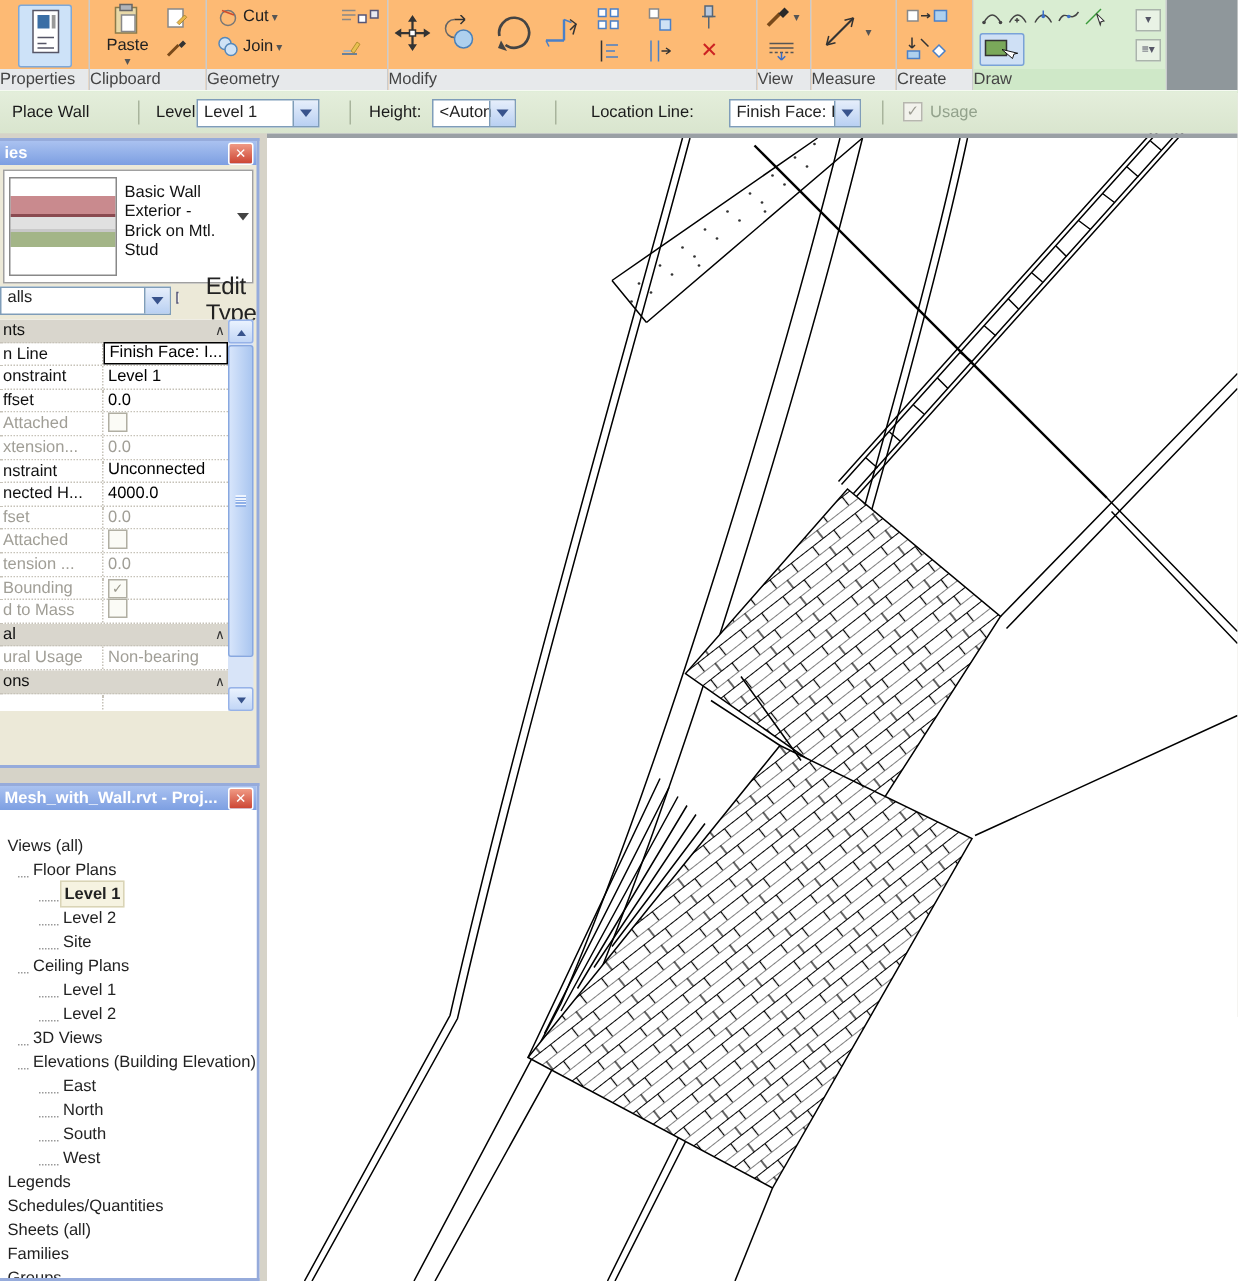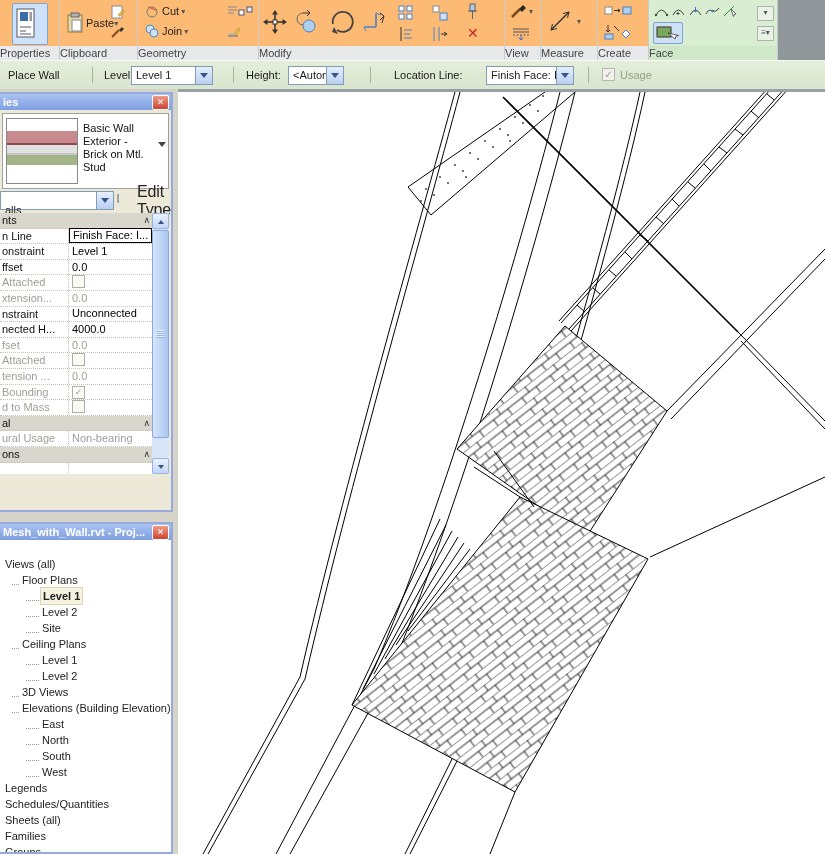--- a/index.html
+++ b/index.html
@@ -7,21 +7,21 @@
        font-family:"Liberation Sans","DejaVu Sans",sans-serif;font-size:11px;color:#222;background:#d6d3c8;}
   svg{display:block}
   
   #ribbon{position:absolute;left:0;top:0;width:825px;height:60px;background:#f1f2f3;border-bottom:2px solid #b2d6a2;display:flex;}
   .rpanel{position:relative;height:60px;border-right:1px solid #c9cbcd;background:#fdba74;flex:none;}
   .plabel{position:absolute;left:0;right:0;bottom:0;height:14px;line-height:14px;text-align:left;
           font-size:11px;color:#444;background:#e7e9eb;}
   .rpanel.draw{background:#d9edd2}
   .rpanel.draw .plabel{background:#cfe8c8}
   .ribbon-end{flex:1;background:#8f979b}
-  .bigbtn{position:absolute;display:flex;flex-direction:row;align-items:center;cursor:default}
+  .bigbtn{position:absolute;display:flex;flex-direction:column;align-items:center;cursor:default}
   .bigbtn.selected{background:#cde2f8;border:1px solid #7da7d8;border-radius:2px}
   .mini{position:absolute;display:flex;align-items:center;gap:2px}
   .dd{font-size:8px;color:#555}
   .redx{color:#cc2222;font-weight:bold;font-size:14px;line-height:14px}
   .selbox{position:absolute;background:#cfe0f5;border:1px solid #7aa2d8;border-radius:2px;display:flex;align-items:center;justify-content:center}
   .scrollbtn{position:absolute;width:15px;height:13px;border:1px solid #aab4ab;background:#e9f2e5;font-size:8px;color:#556;text-align:center;line-height:12px}
   
   #optionsbar{position:absolute;left:0;top:60px;width:825px;height:29px;
       background:linear-gradient(#e4eedb,#d9e5ce);border-top:1px solid #f6faf2;box-sizing:border-box;}
   #optionsbar .lbl{position:absolute;top:8px;color:#1a1a1a}
@@ -40,21 +40,21 @@
         line-height:16px;padding-left:3px;position:relative}
   .closeb{position:absolute;right:2px;top:1px;width:15px;height:13px;background:linear-gradient(#f09a84,#cc4433);
           border:1px solid #fff;border-radius:2px;color:#fff;font-size:9px;font-weight:bold;text-align:center;line-height:12px}
   #propPalette{top:3px;height:420px}
   .typesel{position:absolute;left:2px;top:19px;right:2px;height:74px;background:#fff;border:1px solid #a0a0a0}
   .thumb{position:absolute;left:3px;top:4px;width:70px;height:64px;border:1px solid #888;
     background:linear-gradient(180deg,#fff 0 12px,#c98a8e 12px 24px,#8a4a50 24px 26px,#e0e0e0 26px 34px,#c8c8c8 34px 36px,#a3b587 36px 46px,#fff 46px 100%)}
   .tname{position:absolute;left:80px;top:8px;width:70px;line-height:13px;color:#111}
   .tddar{position:absolute;right:2px;top:28px;width:0;height:0;border:4px solid transparent;border-top:5px solid #444}
   .selrow{position:absolute;left:0;top:96px;right:0;height:22px}
-  .wcombo{position:absolute;left:0;top:1px;width:114px;height:19px;box-sizing:border-box;background:#fff;border:1px solid #7f9db9;padding:12px 18px 0 4px}
+  .wcombo{position:absolute;left:0;top:1px;width:114px;height:19px;box-sizing:border-box;background:#fff;border:1px solid #7f9db9;padding:0 18px 0 4px}
   .etbtn{position:absolute;left:117px;top:1px;width:54px;height:19px;display:flex;align-items:center;gap:18px;font-size:16px;letter-spacing:-0.2px}
   .grid{position:absolute;left:0;top:119px;right:17px;bottom:36px;background:#fff;overflow:hidden}
   .prow{display:flex;height:14.6px;border-bottom:1px dotted #c6c2b8;align-items:center;background:#fff}
   .prow.hdr{background:#d9d6cd}
   .plab{flex:none;width:66px;padding-left:2px;border-right:1px dotted #c6c2b8;height:100%;line-height:14.6px;
         overflow:hidden;white-space:nowrap;color:#111}
   .prow.hdr .plab{border-right:none}
   .pval{flex:1;padding-left:3px;line-height:13px;overflow:hidden;white-space:nowrap;color:#000}
   .pval.sel{border:1px solid #000;background:#fff;margin-right:2px}
   .prow.dis .plab,.prow.dis .pval{color:#a09e96}
@@ -321,21 +321,21 @@
     <div class="selbox" style="left:4px;top:22px;width:28px;height:20px">
       <svg width="24" height="16">
           <rect x="1" y="2" width="14" height="10" fill="#7aa85a" stroke="#333"></rect>
           <path d="M12 8l7 6 1-3 2.5-.5z" fill="#fff" stroke="#000" stroke-width=".6"></path>
         </svg>
     </div>
     <div class="scrollbtn" style="right:3px;top:6px">▾</div>
     <div class="scrollbtn" style="right:3px;top:26px">
       <span>≡</span>▾
     </div>
-    <div class="plabel">Face</div>
+    <div class="plabel">Draw</div>
   </div>
 
   <div class="ribbon-end"></div>
 </div>
 
 <div id="optionsbar">
   <span class="lbl" style="left:8px">Place Wall</span>
   <span class="sep" style="left:92px"></span>
   <span class="lbl" style="left:104px">Level:</span>
   <div class="combo" style="left:131px;width:82px">

